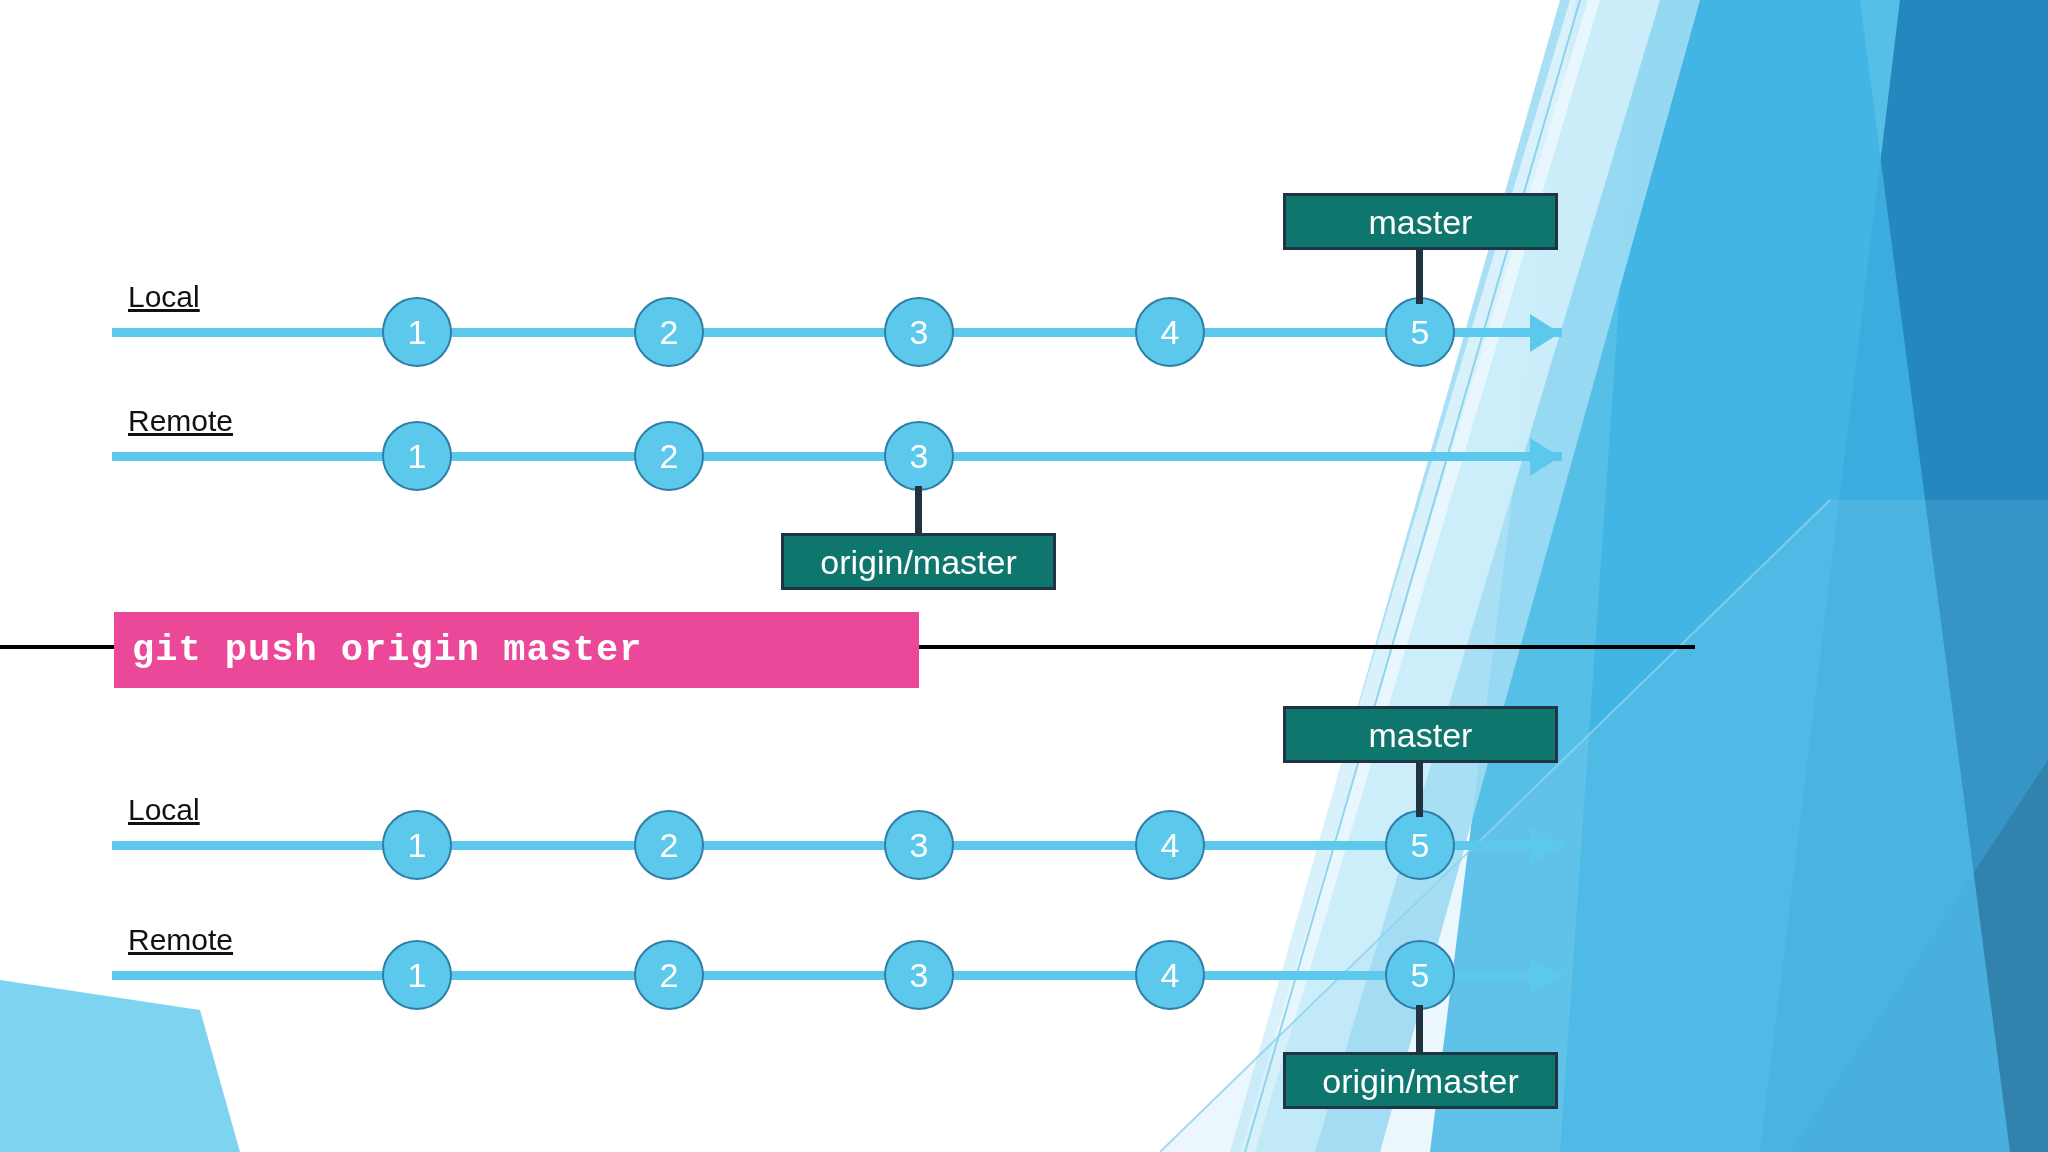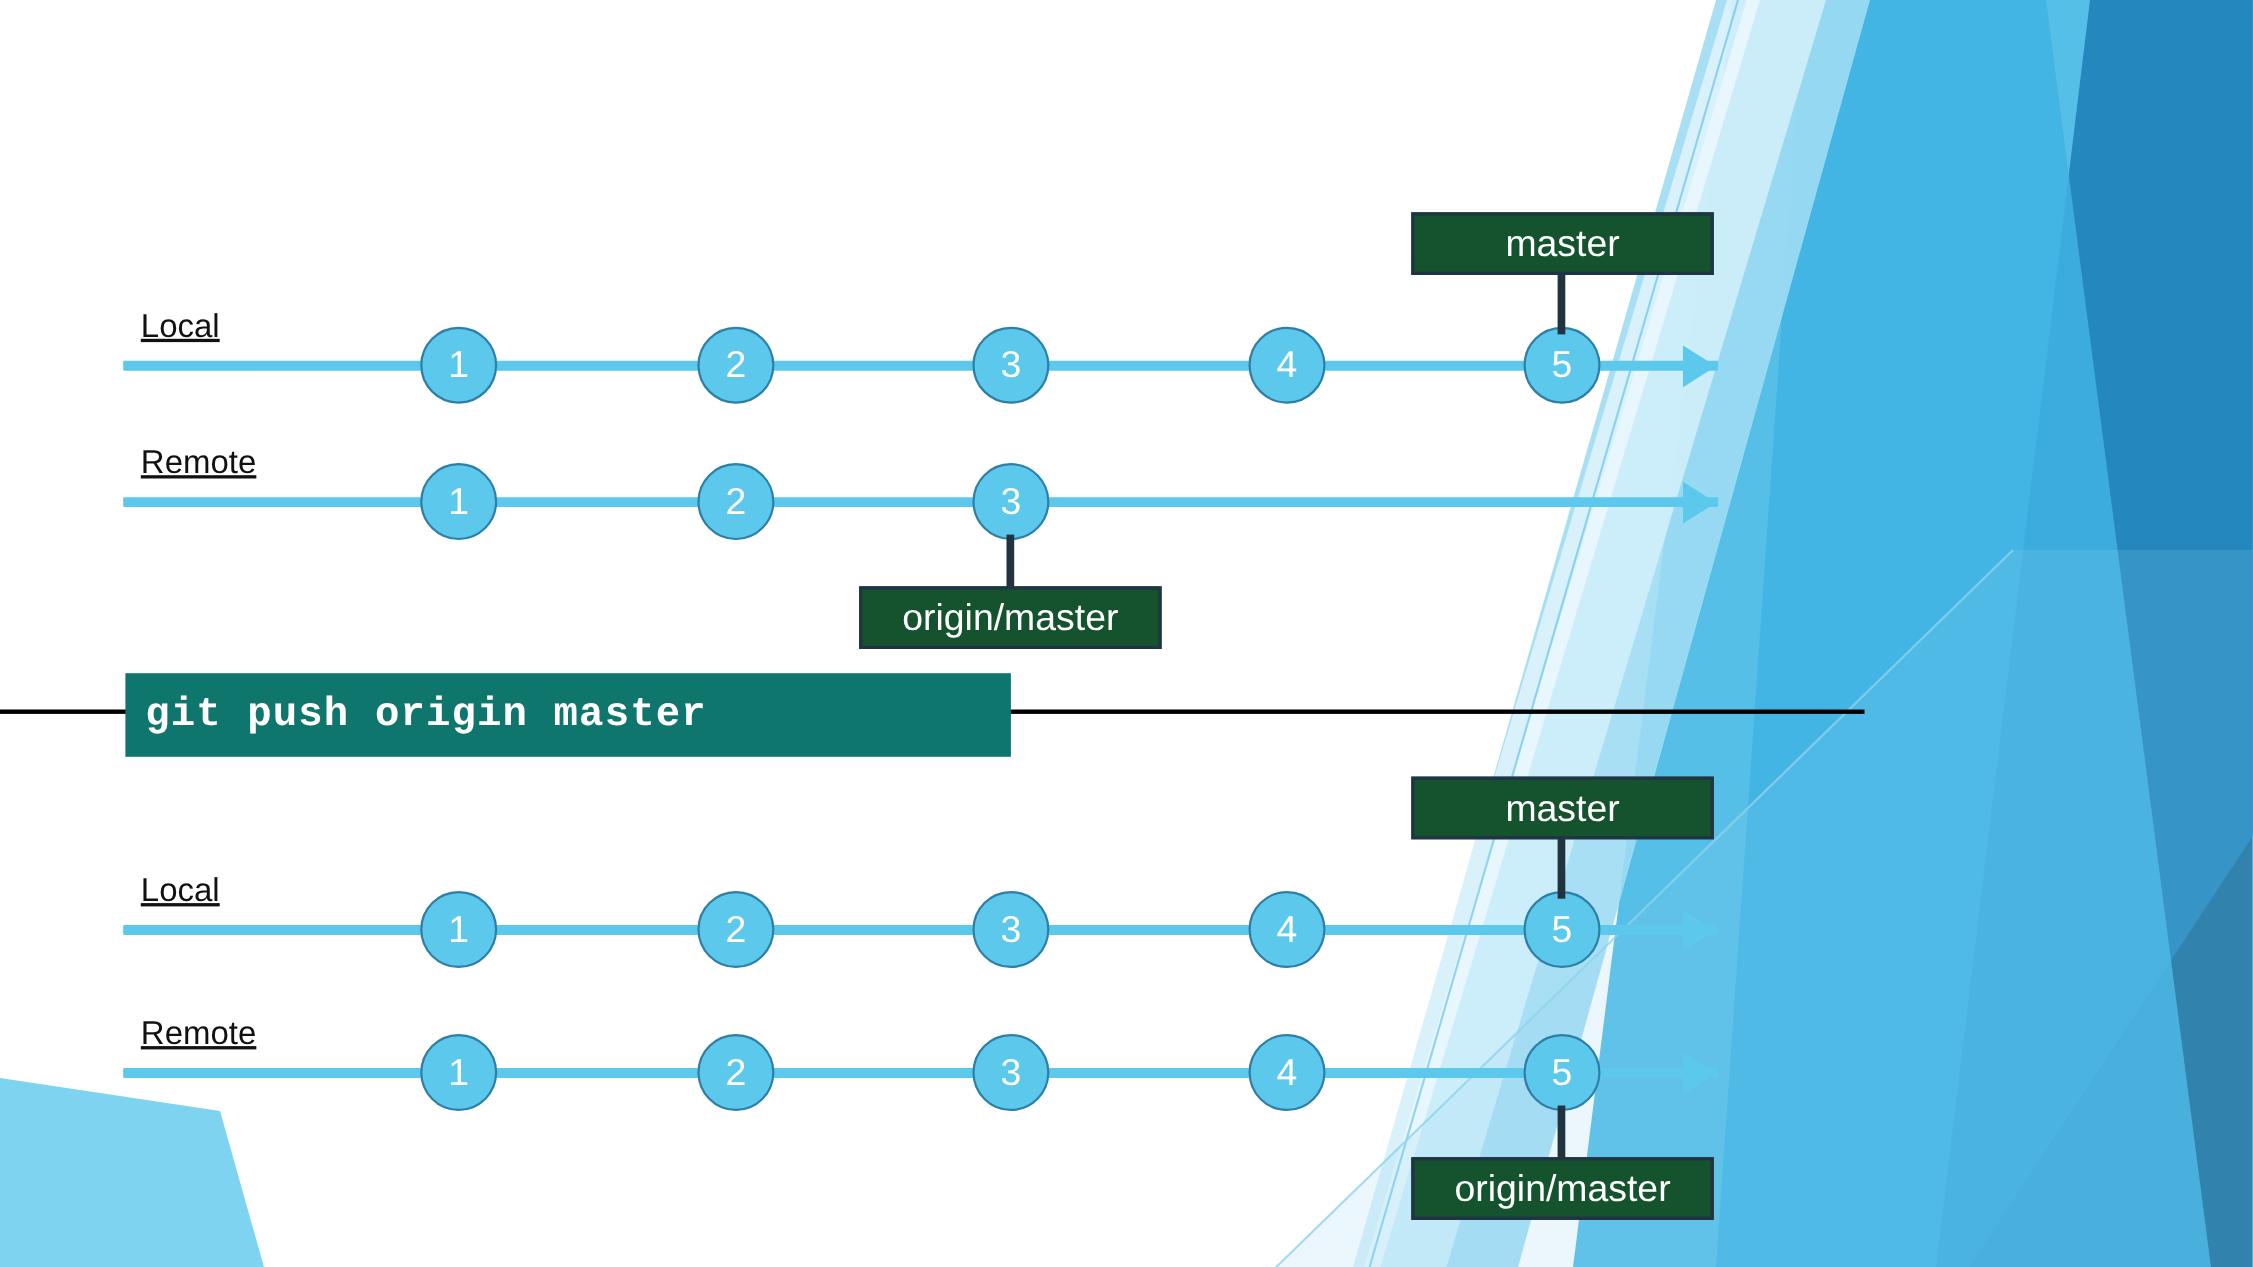--- a/index.html
+++ b/index.html
@@ -29,30 +29,30 @@
               border-top:19px solid transparent;
               border-bottom:19px solid transparent;
               border-left:30px solid #5bc8ec;}
 
   .commit{position:absolute;width:70px;height:70px;border-radius:50%;
           background:#5bc8ec;border:2px solid #2e7fa8;
           box-sizing:border-box;
           display:flex;align-items:center;justify-content:center;
           color:#ffffff;font-size:34px;line-height:1;}
 
-  .tag-box{position:absolute;background:#14532d;border:3px solid #1f3444;
+  .tag-box{position:absolute;background:#0f766e;border:3px solid #1f3444;
            box-sizing:border-box;display:flex;align-items:center;
            justify-content:center;color:#ffffff;font-size:34px;
            line-height:1;white-space:nowrap;}
 
   .stem{position:absolute;width:7px;background:#21333f;}
 
   
   .divider-line{position:absolute;height:4px;background:#000000;}
-  .cmd-box{position:absolute;background:#0f766e;display:flex;
+  .cmd-box{position:absolute;background:#ec4899;display:flex;
            align-items:center;}
   .cmd-text{color:#ffffff;font-family:"Liberation Mono", monospace;
             font-size:37px;letter-spacing:1px;white-space:nowrap;
             padding-left:18px;font-weight:700;}
 </style>
 </head>
 <body>
 
 <div id="slide">
 

